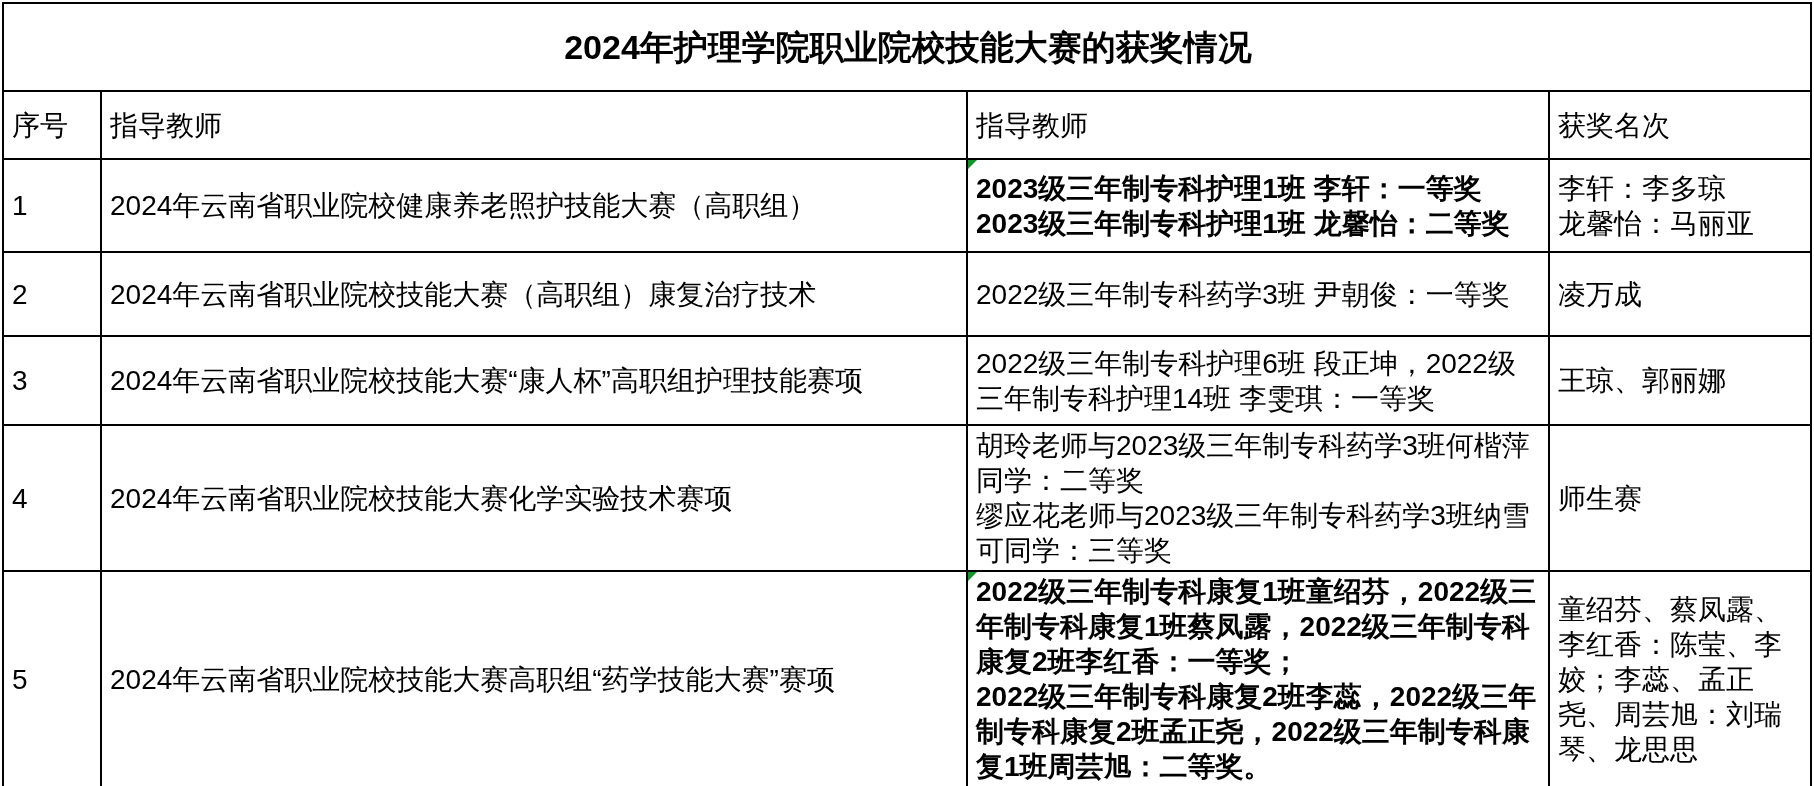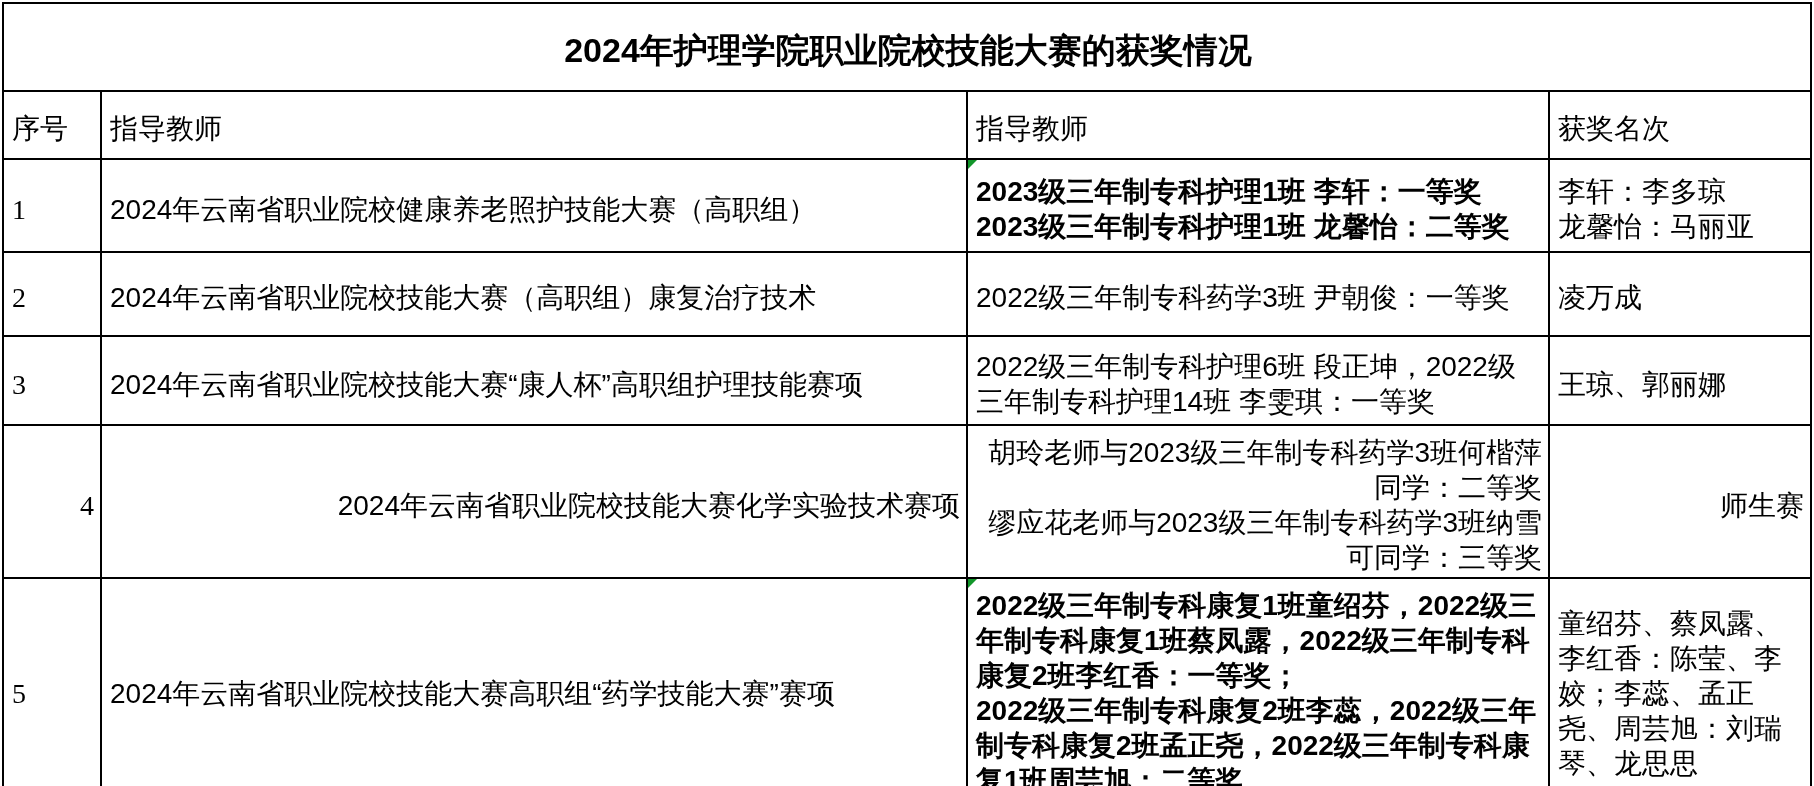--- a/index.html
+++ b/index.html
@@ -20,39 +20,39 @@
     width: 1808px;
     background: #ffffff;
   }
   .award-table td, .award-table th {
     border: 2px solid #000000;
     box-sizing: border-box;
     vertical-align: middle;
     font-size: 28px;
     font-weight: 500;
     line-height: 35px;
-    padding: 9px 6px 2px 8px;
+    padding: 2px 6px 2px 8px;
     overflow: hidden;
     position: relative;
     text-align: left;
     color: #000000;
   }
   .title-cell {
     text-align: center !important;
     font-size: 34px !important;
     font-weight: 600 !important;
     height: 88px;
   }
   .header-row td { height: 68px; font-weight: 500; }
-  .col-no { text-align: center; font-family: Liberation Serif, serif; }
+  .col-no { text-align: center; }
   .multiline { white-space: pre-wrap; word-break: break-all; font-weight: bold; }
   .row-1 td { height: 93px; }
   .row-2 td { height: 84px; }
   .row-3 td { height: 89px; }
-  .row-4 td { height: 140px; text-align: right; }
+  .row-4 td { height: 140px; }
   .row-5 td { height: 208px; }
   .corner-marker {
     position: absolute;
     top: 0;
     left: 0;
     width: 0;
     height: 0;
     border-top: 9px solid #12962a;
     border-right: 9px solid transparent;
   }

